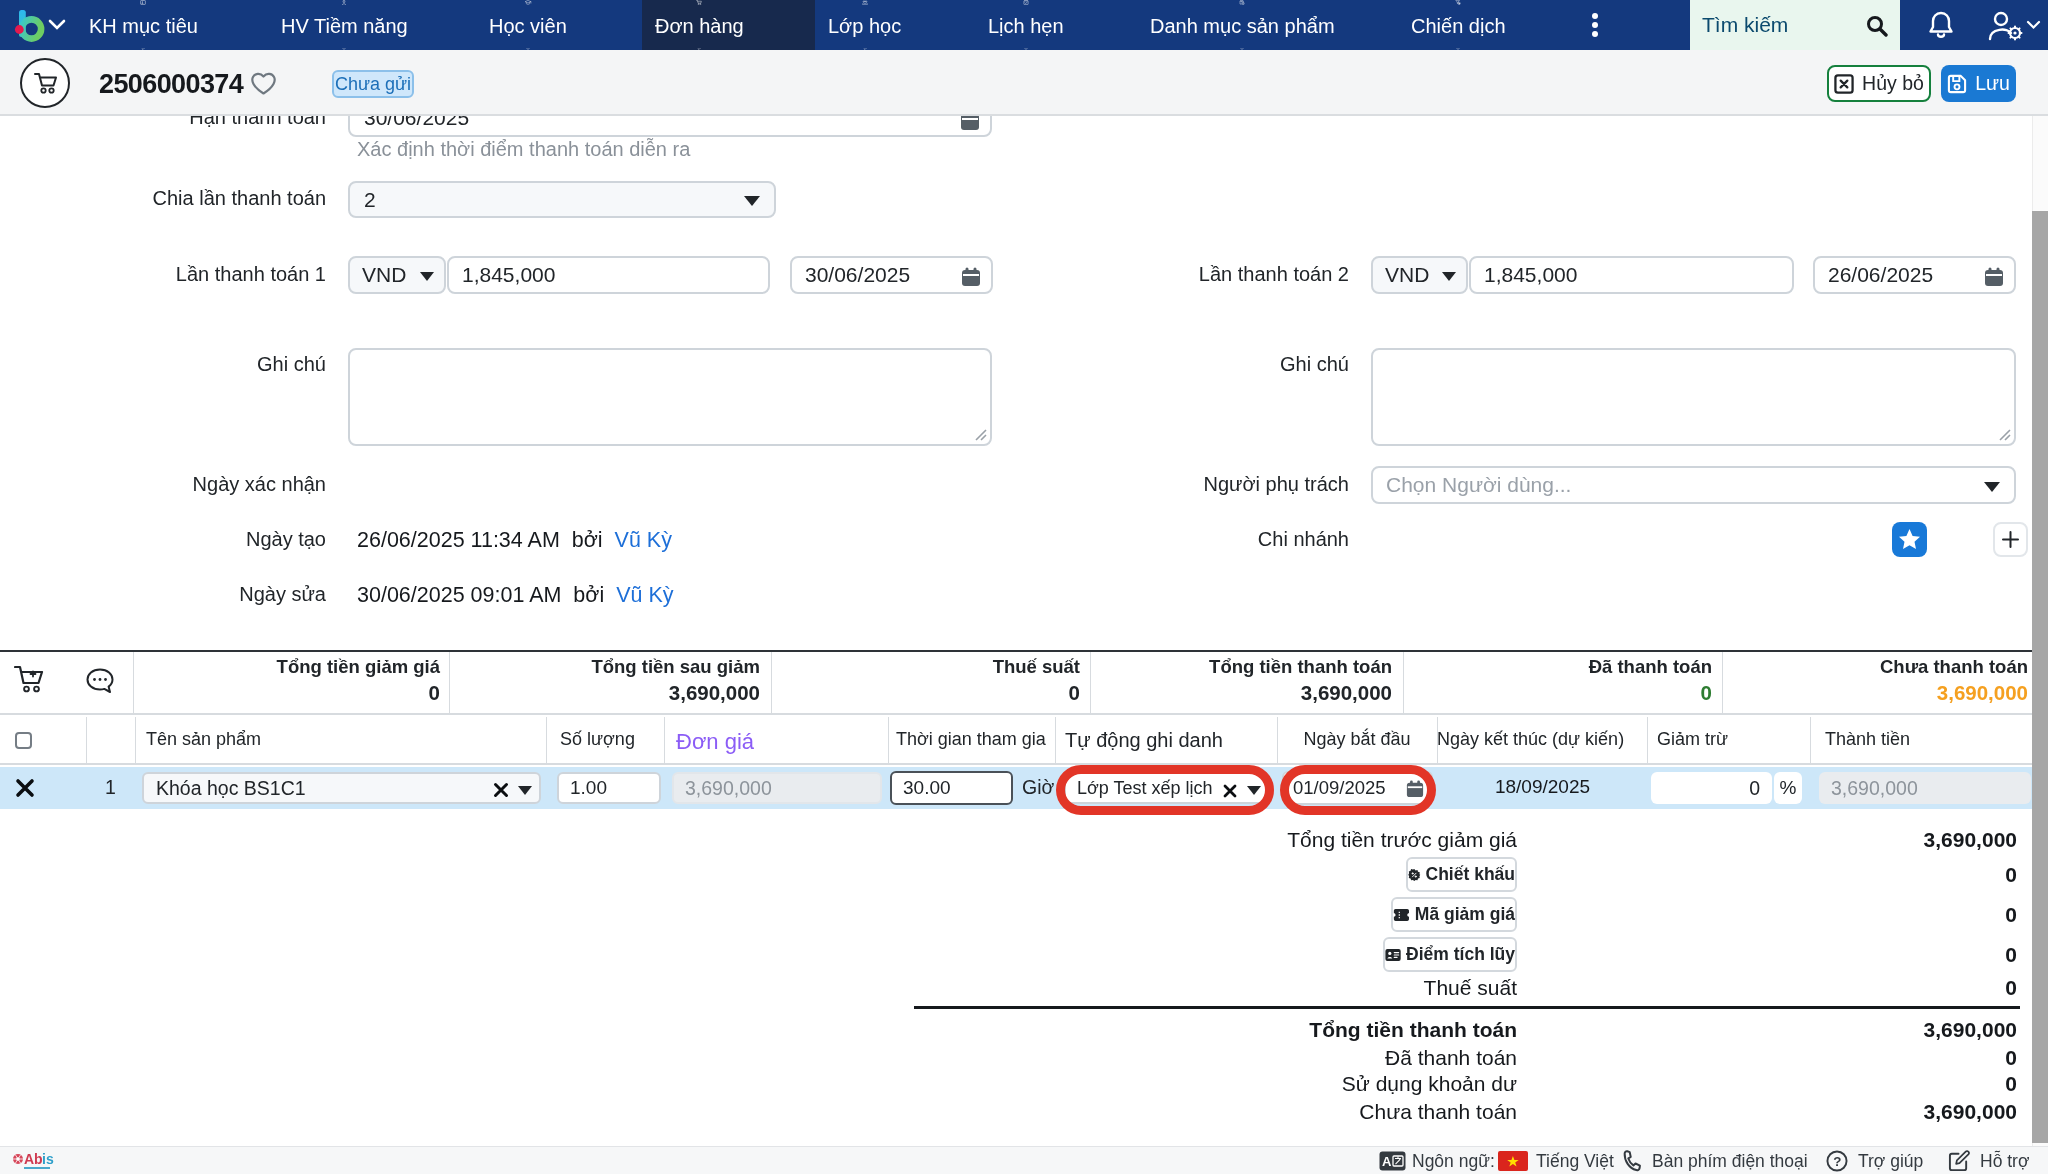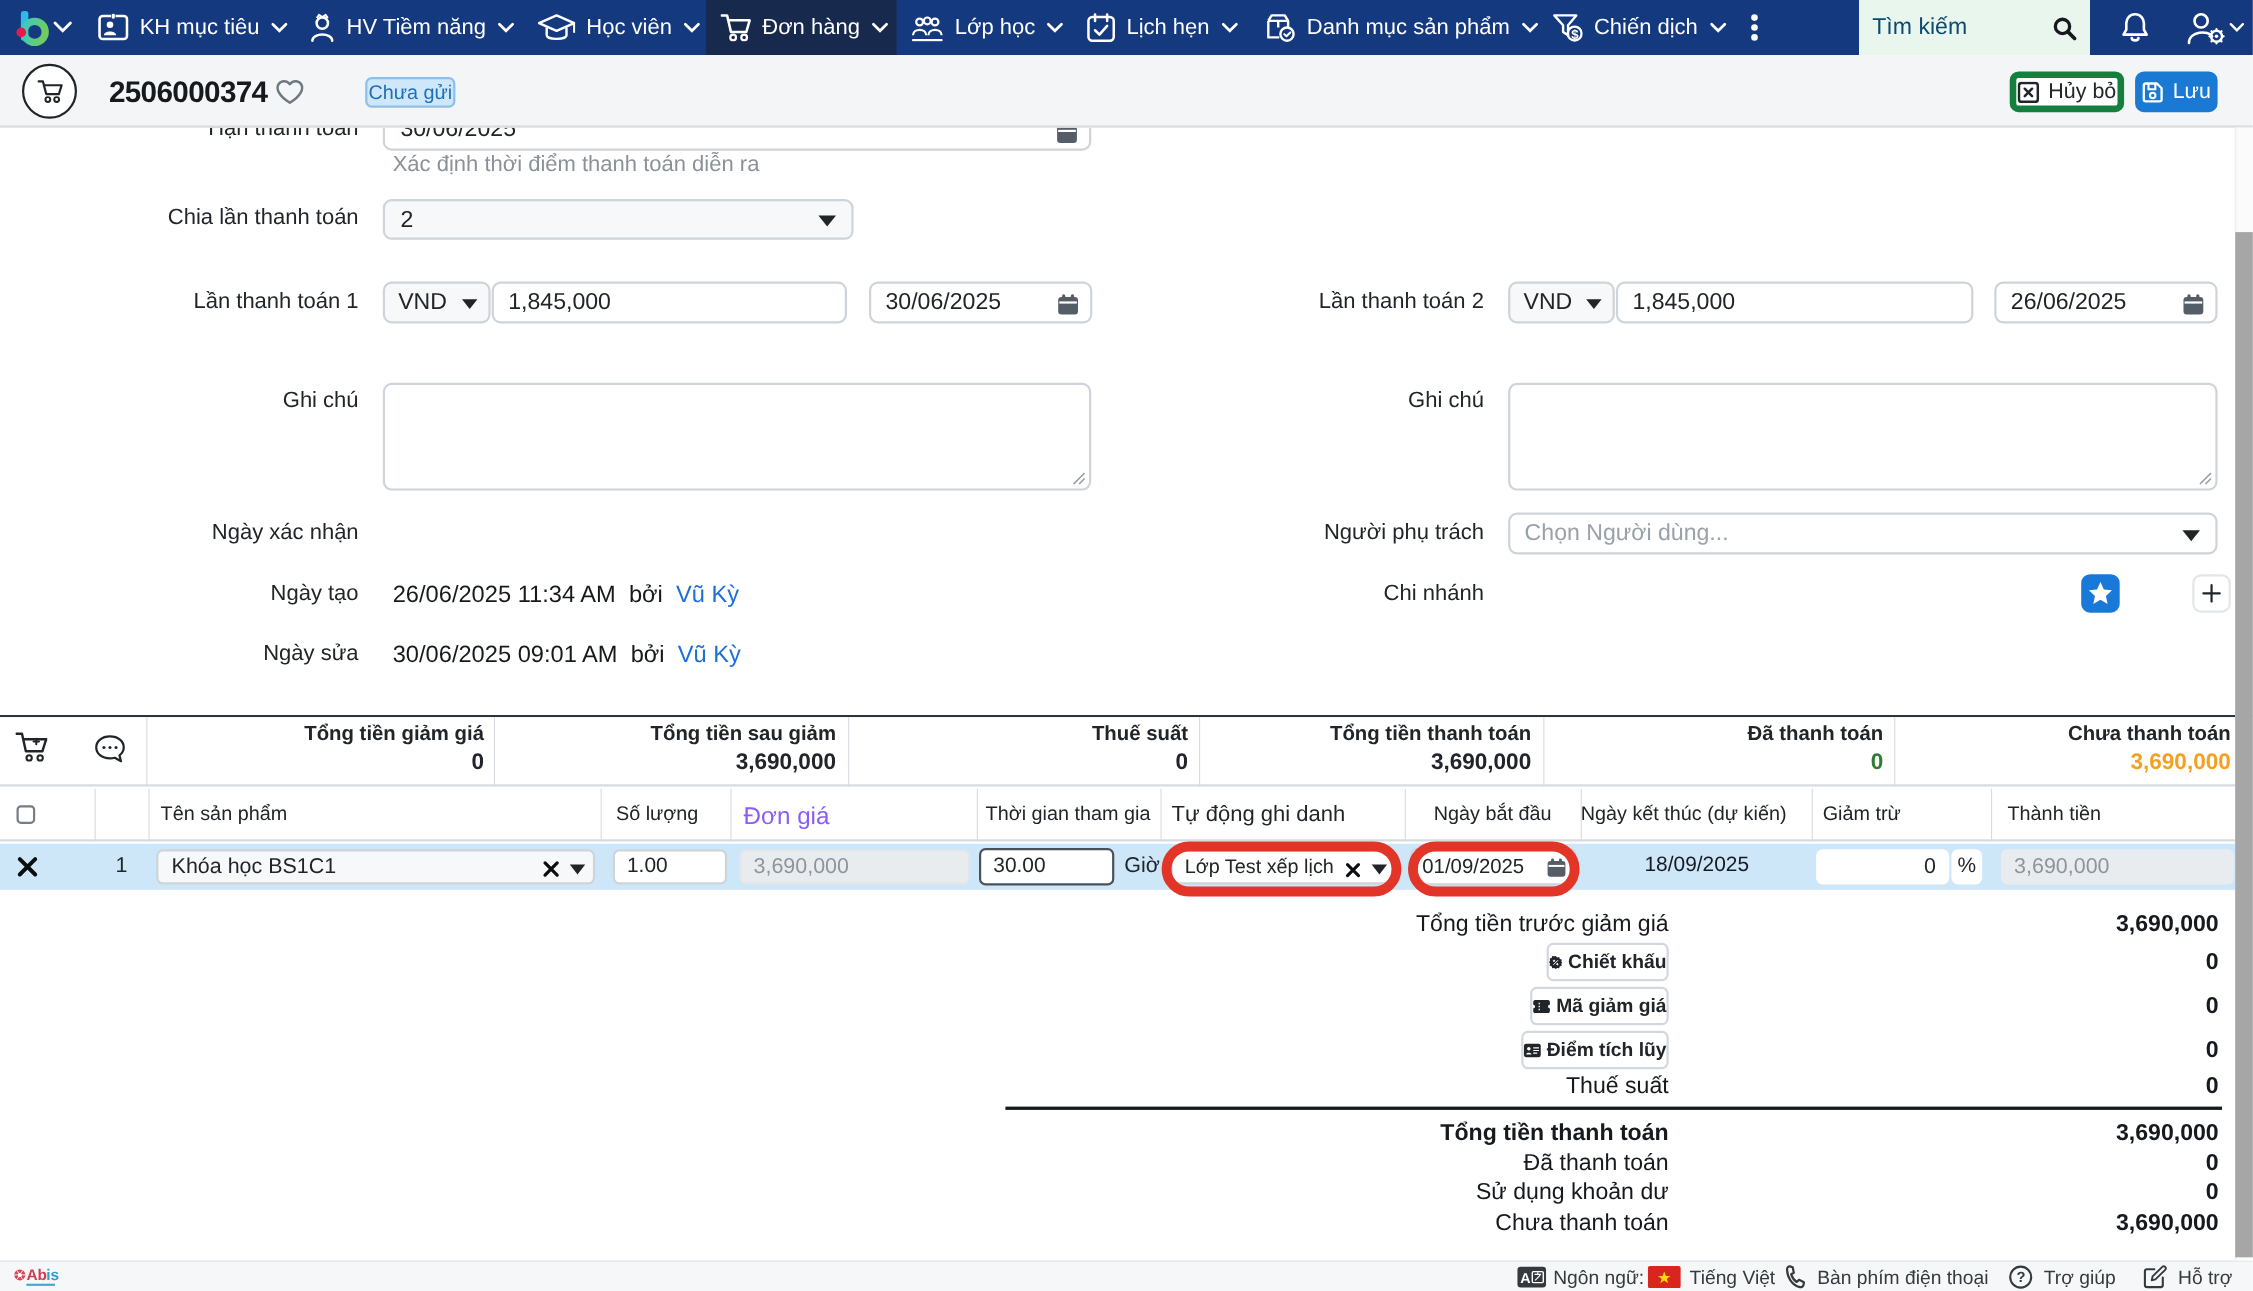--- a/index.html
+++ b/index.html
@@ -1,19 +1,19 @@
 <!DOCTYPE html>
 <html><head>
 <meta charset="utf-8">
 <style>
 * { margin:0; padding:0; box-sizing:border-box; }
 html,body { width:2048px; height:1174px; overflow:hidden; font-family:"Liberation Sans", sans-serif; background:#fff; }
 .abs { position:absolute; }
 .nav { position:absolute; top:0; left:0; width:2048px; height:50px; background:#14397e; z-index:30; }
-.mi { position:absolute; top:0; height:50px; display:flex; align-items:center; gap:10px; color:#fff; font-size:20px; white-space:nowrap; }
+.mi { position:absolute; top:0; height:50px; display:flex; align-items:center; gap:10px; color:#fff; font-size:20px; white-space:nowrap;flex-direction:column; }
 .toolbar { position:absolute; top:50px; left:0; width:2048px; height:66px; background:#f4f5f6; border-bottom:2px solid #dadde0; z-index:25; }
 .content { position:absolute; top:116px; left:0; width:2048px; height:1030px; background:#fff; overflow:hidden; }
 .lbl { position:absolute; font-size:20px; color:#212529; text-align:right; }
 .inp { position:absolute; background:#fff; border:2px solid #ced4da; border-radius:8px; font-size:21px; color:#212529; display:flex; align-items:center; }
 .sel { position:absolute; background:#f6f8fa; border:2px solid #ced4da; border-radius:8px; font-size:21px; color:#212529; display:flex; align-items:center; }
 .dis { background:#e9ecef; border:2px solid #e2e6ea; color:#8d949b; }
 .caret { width:0; height:0; border-left:8px solid transparent; border-right:8px solid transparent; border-top:10px solid #212529; }
 </style>
 </head>
 <body>
@@ -177,21 +177,21 @@
         <circle cx="9.5" cy="18.5" r="2.2" stroke="#212529" stroke-width="1.8" fill="none"></circle>
         <circle cx="17.5" cy="18.5" r="2.2" stroke="#212529" stroke-width="1.8" fill="none"></circle>
       </svg>
   </div>
   <div class="abs" style="left:99px;top:19px;font-size:27px;font-weight:bold;color:#16191d;letter-spacing:-0.6px">2506000374</div>
   <svg class="abs" style="left:250px;top:21px" width="27" height="25" viewBox="0 0 27 25">
       <path d="M13.5 22.5 C-8 9 7 -2.5 13.5 5.5 C20 -2.5 35 9 13.5 22.5 Z" stroke="#6f7880" stroke-width="2.2" fill="none" stroke-linejoin="round"></path>
     </svg>
   <div class="abs" style="left:332px;top:20px;width:82px;height:28px;background:#cfe7fb;border:2px solid #8cc0ea;border-radius:6px;display:flex;align-items:center;justify-content:center;font-size:18px;color:#1c6fb8;white-space:nowrap">Chưa gửi</div>
 
-  <div class="abs" style="left:1827px;top:15px;width:104px;height:37px;background:#fff;border:6px solid #15803d;border-radius:8px;display:flex;align-items:center;justify-content:center;gap:8px;font-size:19.5px;color:#212529">
+  <div class="abs" style="left:1827px;top:15px;width:104px;height:37px;background:#fff;border:2px solid #15803d;border-radius:8px;display:flex;align-items:center;justify-content:center;gap:8px;font-size:19.5px;color:#212529">
     <svg width="20" height="20" viewBox="0 0 21 21">
         <rect x="1.5" y="1.5" width="18" height="18" rx="2.5" stroke="#212529" stroke-width="2.4" fill="none"></rect>
         <path d="M7 7 L14 14 M14 7 L7 14" stroke="#212529" stroke-width="2.4" stroke-linecap="round"></path>
       </svg>
     <span>Hủy bỏ</span>
   </div>
   <div class="abs" style="left:1941px;top:15px;width:75px;height:37px;background:#1a79d3;border-radius:8px;display:flex;align-items:center;justify-content:center;gap:8px;font-size:19.5px;color:#fff">
     <svg width="20" height="20" viewBox="0 0 21 21">
         <path d="M2 4 C2 2.9 2.9 2 4 2 H14.5 L19 6.5 V17 C19 18.1 18.1 19 17 19 H4 C2.9 19 2 18.1 2 17 Z" stroke="#fff" stroke-width="2.2" fill="none" stroke-linejoin="round"></path>
         <path d="M6.5 2 V7.5 H13 V2.5" stroke="#fff" stroke-width="2" fill="none"></path>

